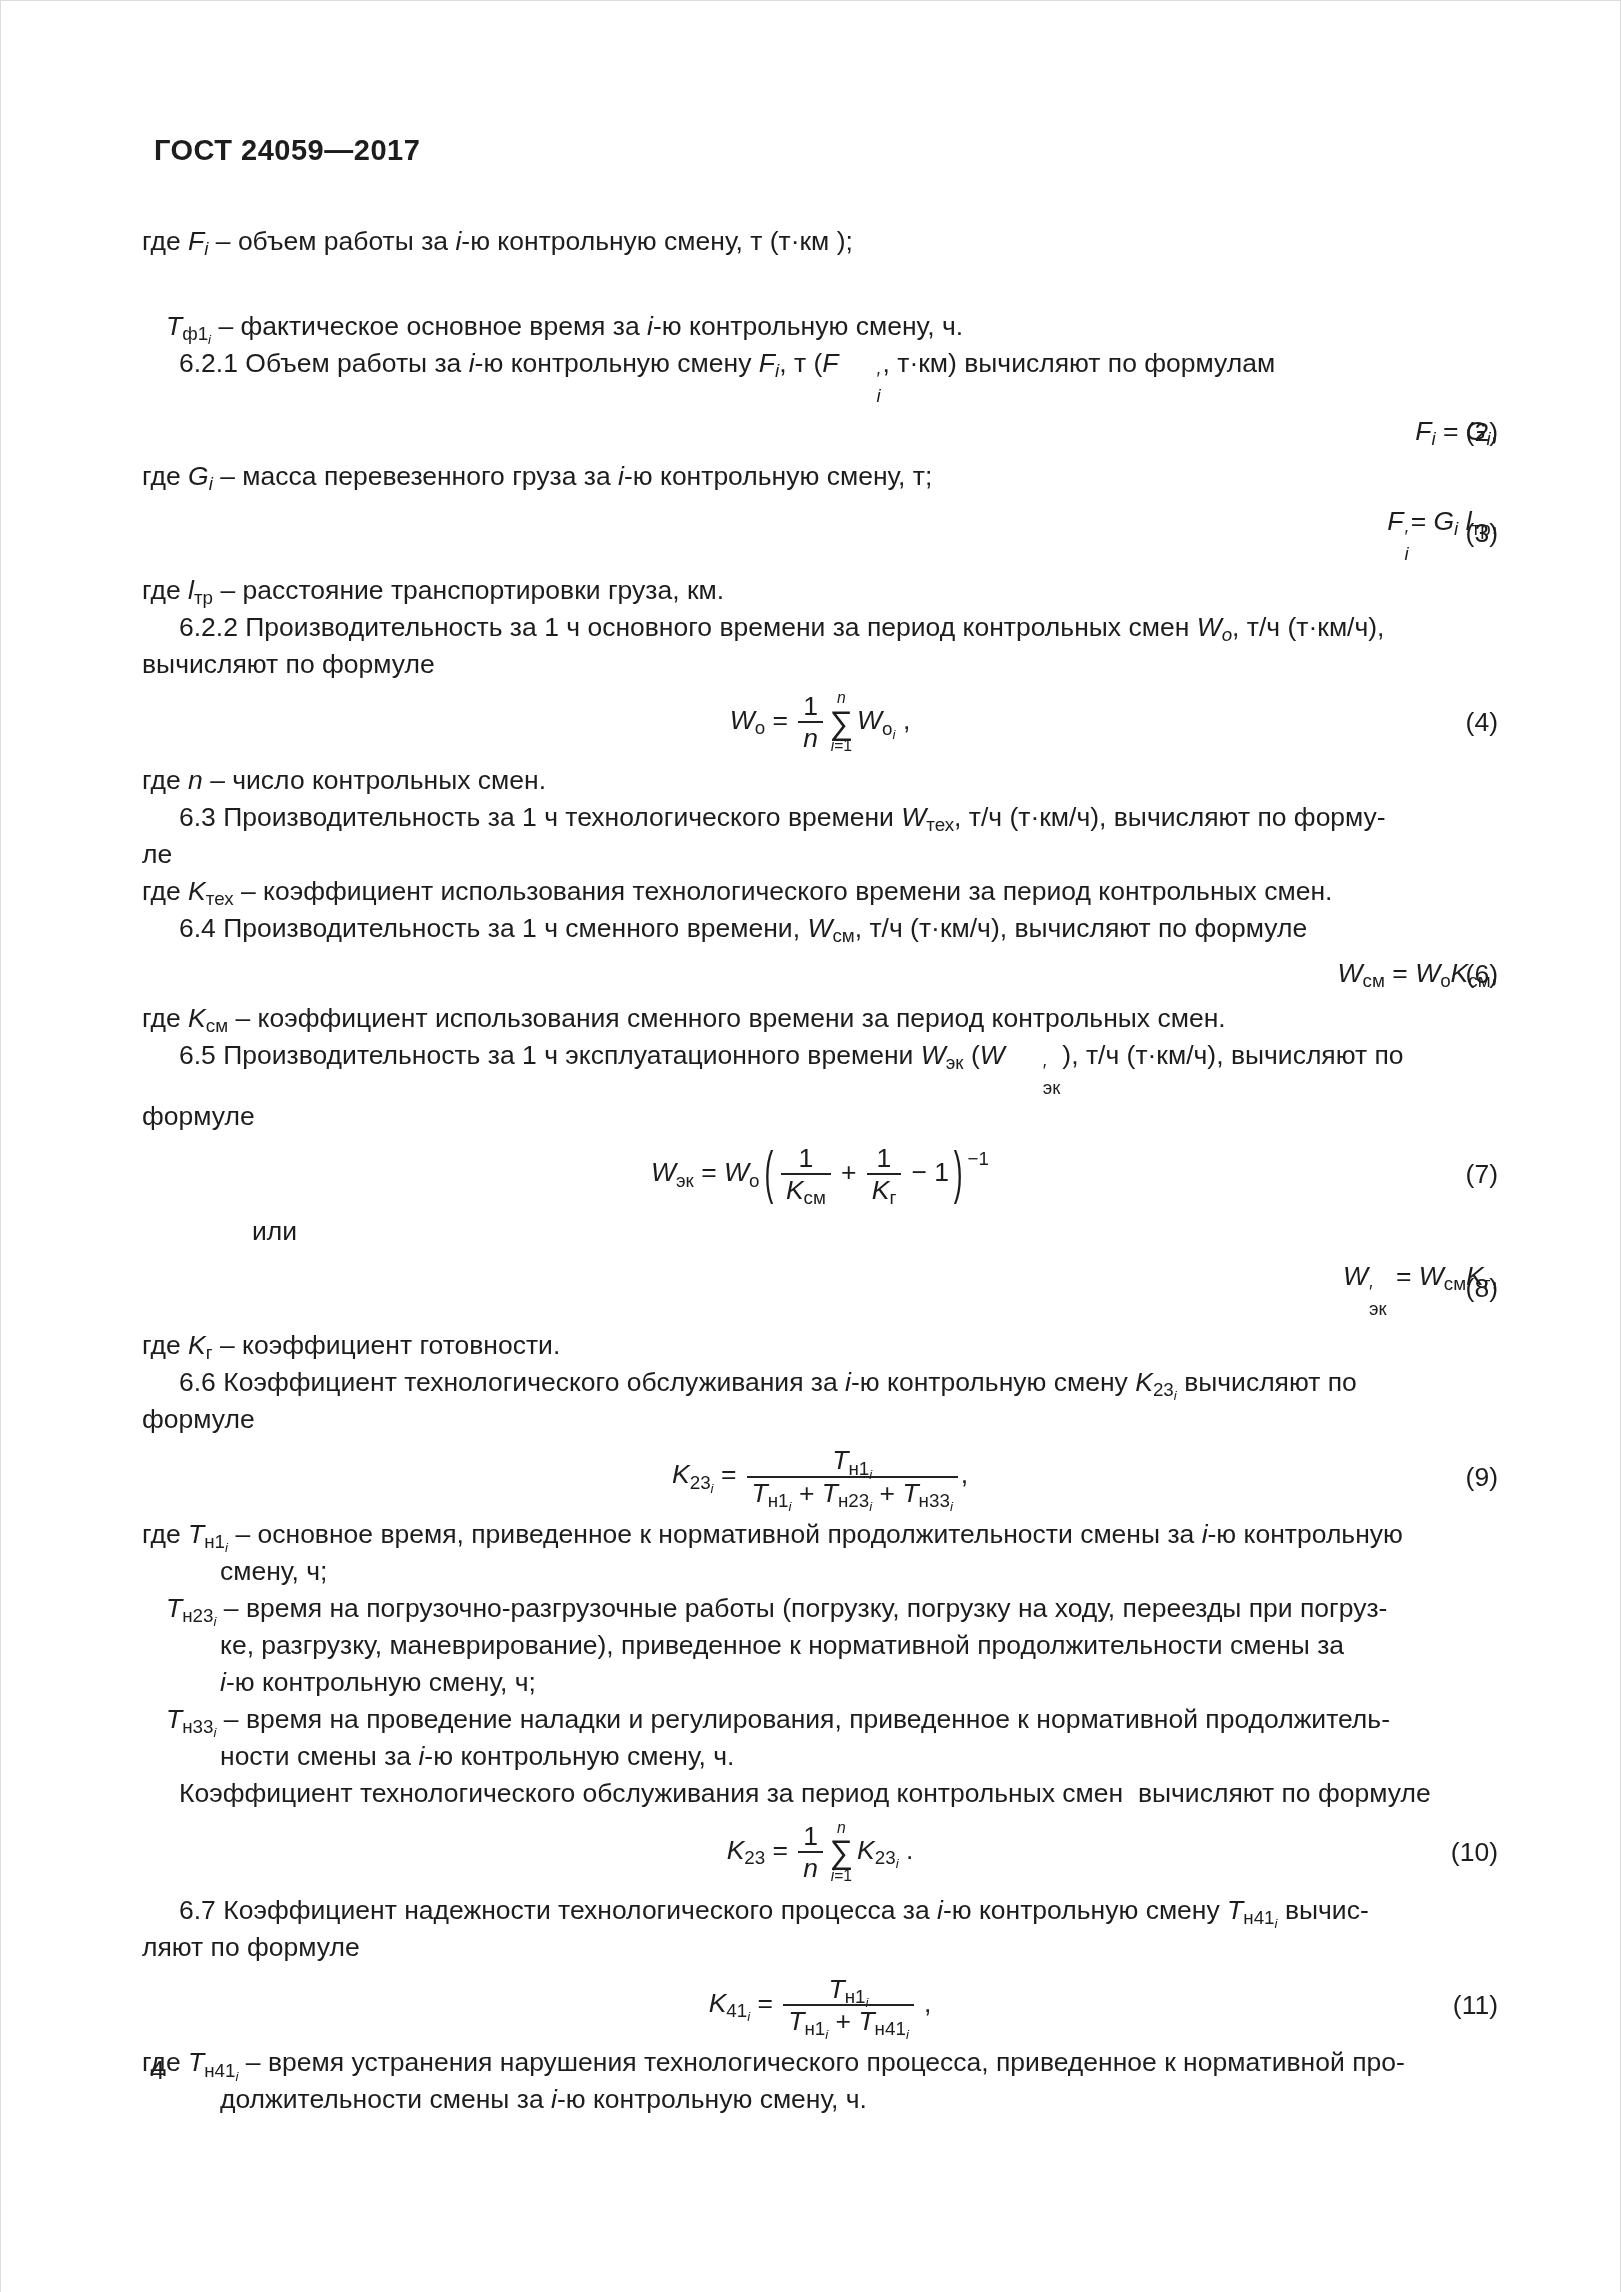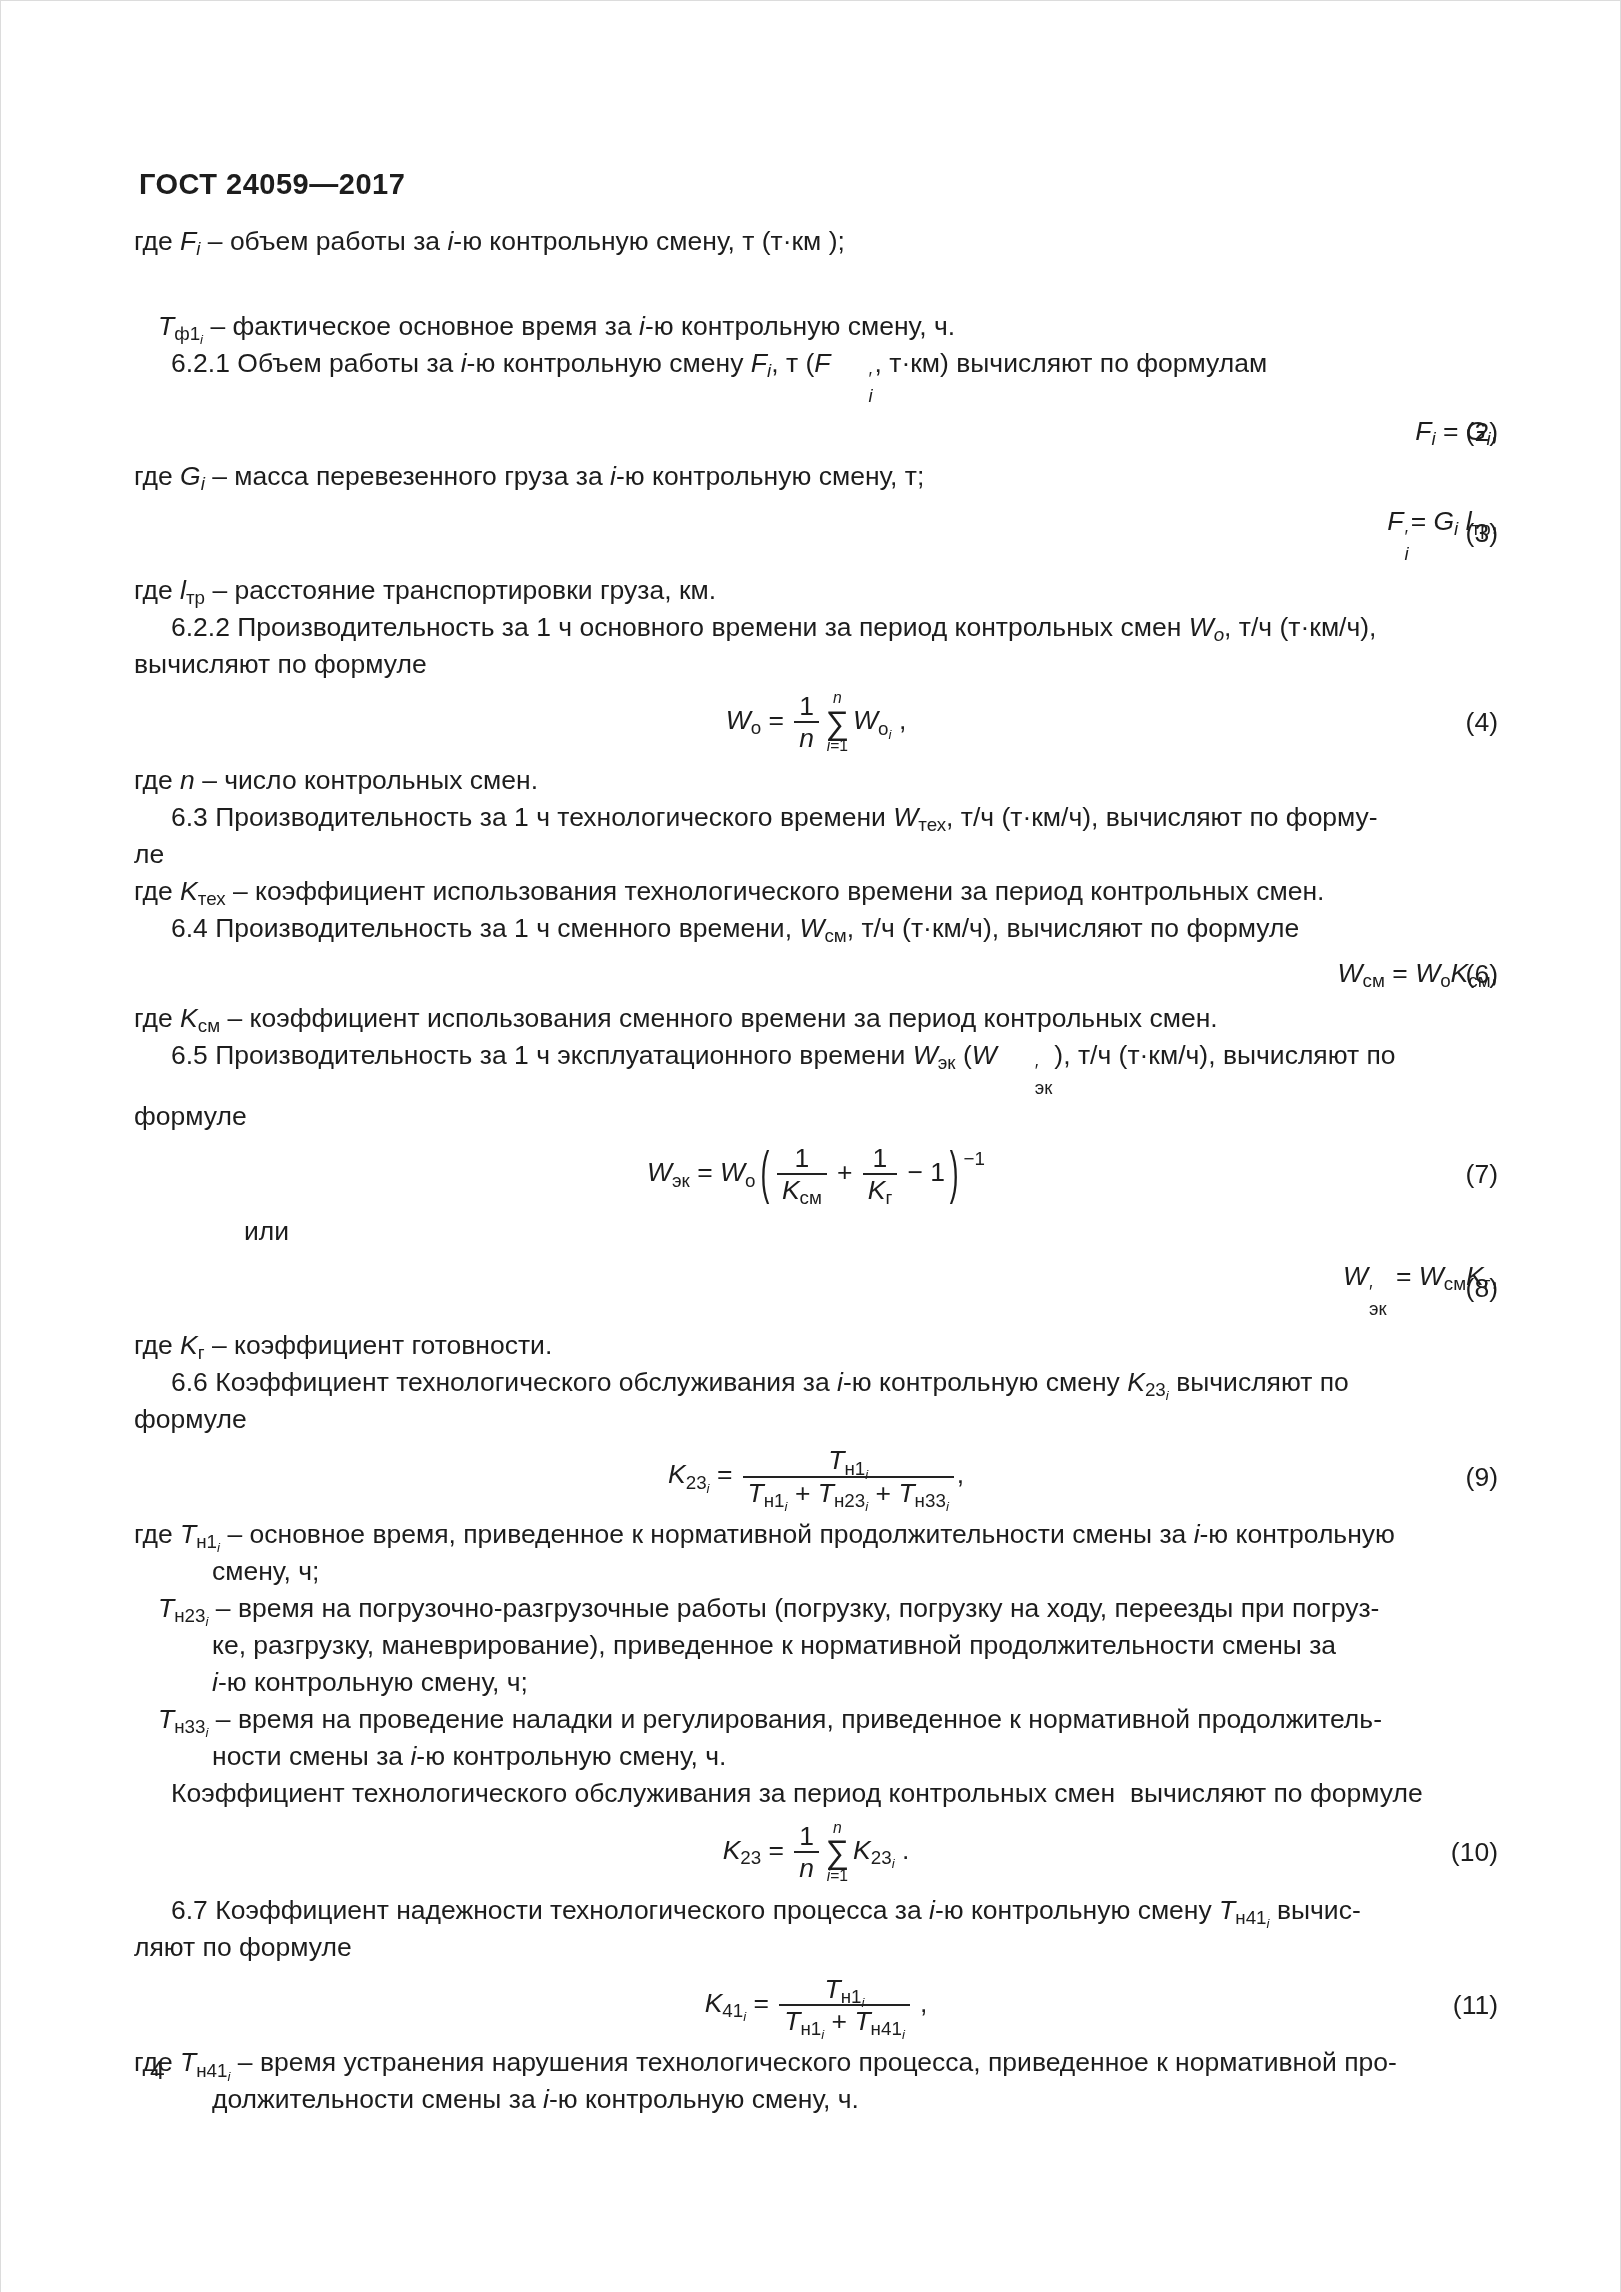--- a/index.html
+++ b/index.html
@@ -2,22 +2,22 @@
 <html><head>
 <meta charset="utf-8">
 <style>
   html,body{margin:0;padding:0;background:#ffffff;}
   .page{
     width:1621px;height:2293px;position:relative;background:#ffffff;
     font-family:"Liberation Sans","DejaVu Sans",sans-serif;
     font-size:26.5px;color:#1d1d1d;box-sizing:border-box;
     border:1px solid #dcdcdc;overflow:hidden;
   }
-  .header{position:absolute;top:133px;left:138px;font-weight:bold;font-size:29px;letter-spacing:0.5px;margin-top:34px;}
-  #doc{position:absolute;top:222px;left:133px;right:122px;line-height:37px;}
+  .header{position:absolute;top:133px;left:153px;font-weight:bold;font-size:29px;letter-spacing:0.5px;}
+  #doc{position:absolute;top:222px;left:141px;right:122px;line-height:37px;}
   .para{margin:0;}
   .p-def{padding-left:78px;text-indent:-78px;}
   .p-def2{padding-left:78px;text-indent:-54px;}
   .p-term{padding-left:78px;text-indent:-54px;margin-top:48px;}
   .p-sect{text-indent:37px;}
   .p-or{padding-left:110px;}
   .it{font-style:italic;}
   .sb{font-size:71%;vertical-align:-0.28em;line-height:0;}
   .sp{font-size:71%;vertical-align:0.85em;line-height:0;}
   .formula{position:relative;text-align:center;}

